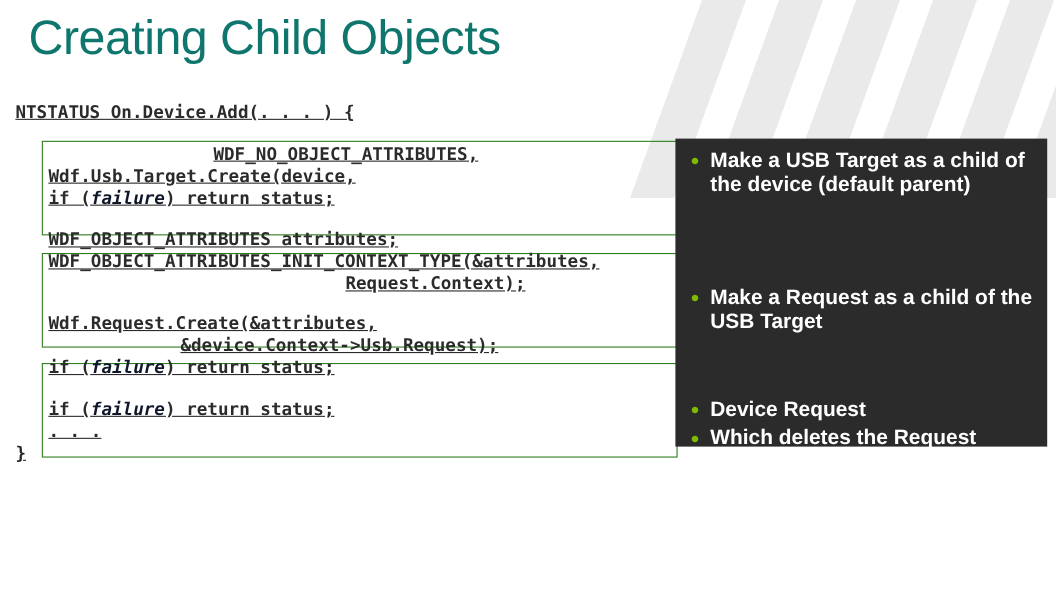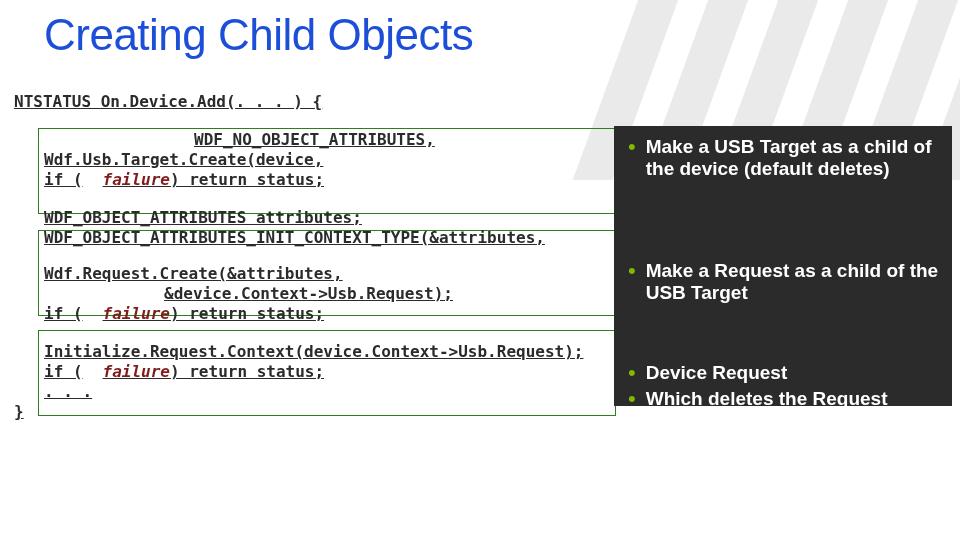--- a/index.html
+++ b/index.html
@@ -26,41 +26,41 @@
   .bg-stripes div {
     position: absolute;
     top: 0;
     height: 100%;
     width: 40px;
     background: #7a7a7a;
   }
   .title {
     position: absolute;
     top: 10px;
-    left: 44px;
+    left: 26px;
     font-size: 44px;
     font-weight: 300;
-    color: #1d4ed8;
+    color: #0f766e;
     z-index: 2;
     letter-spacing: -0.5px;
   }
   
   .code {
     position: absolute;
     top: 92px;
     left: 14px;
     width: 590px;
     font-family: Consolas, monospace;
     font-size: 16px;
     line-height: 1.25;
     color: #2b2b2b;
     z-index: 3;
   }
   .code .line { white-space: pre; text-decoration: underline; }
-  .comment { color: #7f1d1d; font-style: italic; margin-left: 20px; }
+  .comment { color: #0f172a; font-style: italic; }
   .i1 { padding-left: 30px; }
   .i2 { padding-left: 180px; }
   .i3 { padding-left: 150px; }
   .i4 { padding-left: 300px; }
   .bold { font-weight: 600; }
   
   .hl {
     position: absolute;
     border: 1px solid #2e7d1f;
     background: rgba(255,255,255,0.0);
@@ -105,36 +105,36 @@
 
 <div class="code">
   <div class="line bold">NTSTATUS On.Device.Add(. . . ) {</div>
   <div style="height:18px"></div>
   <div class="line i2 bold">WDF_NO_OBJECT_ATTRIBUTES,</div>
   <div class="line i1 bold">Wdf.Usb.Target.Create(device,</div>
   <div class="line i1 bold"><span>if (</span><span class="comment">failure</span><span>) return status;</span></div>
   <div style="height:18px"></div>
   <div class="line i1 bold">WDF_OBJECT_ATTRIBUTES attributes;</div>
   <div class="line i1 bold">WDF_OBJECT_ATTRIBUTES_INIT_CONTEXT_TYPE(&amp;attributes,</div>
+  <div class="line i4 bold">Request.Context);</div>
   <div style="height:16px"></div>
   <div class="line i1 bold">Wdf.Request.Create(&amp;attributes,</div>
   <div class="line i3 bold">&amp;device.Context-&gt;Usb.Request);</div>
   <div class="line i1 bold"><span>if (</span><span class="comment">failure</span><span>) return status;</span></div>
   <div style="height:18px"></div>
-  <div class="line i1 bold">Initialize.Request.Context(device.Context-&gt;Usb.Request);</div>
   <div class="line i1 bold"><span>if (</span><span class="comment">failure</span><span>) return status;</span></div>
   <div class="line i1 bold">. . .</div>
   <div class="line bold">}</div>
 </div>
 
 <div class="panel">
   <ul>
     <li>
       <span class="dot">•</span>
-      <span class="txt">Make a USB Target as a child of the device (default deletes)</span>
+      <span class="txt">Make a USB Target as a child of the device (default parent)</span>
     </li>
     <li class="gap-a"></li>
     <li>
       <span class="dot">•</span>
       <span class="txt">Make a Request as a child of the USB Target</span>
     </li>
     <li style="height:18px"></li>
     <li style="margin-bottom:4px">
       <span class="dot">•</span>
       <span class="txt">Device Request</span>

